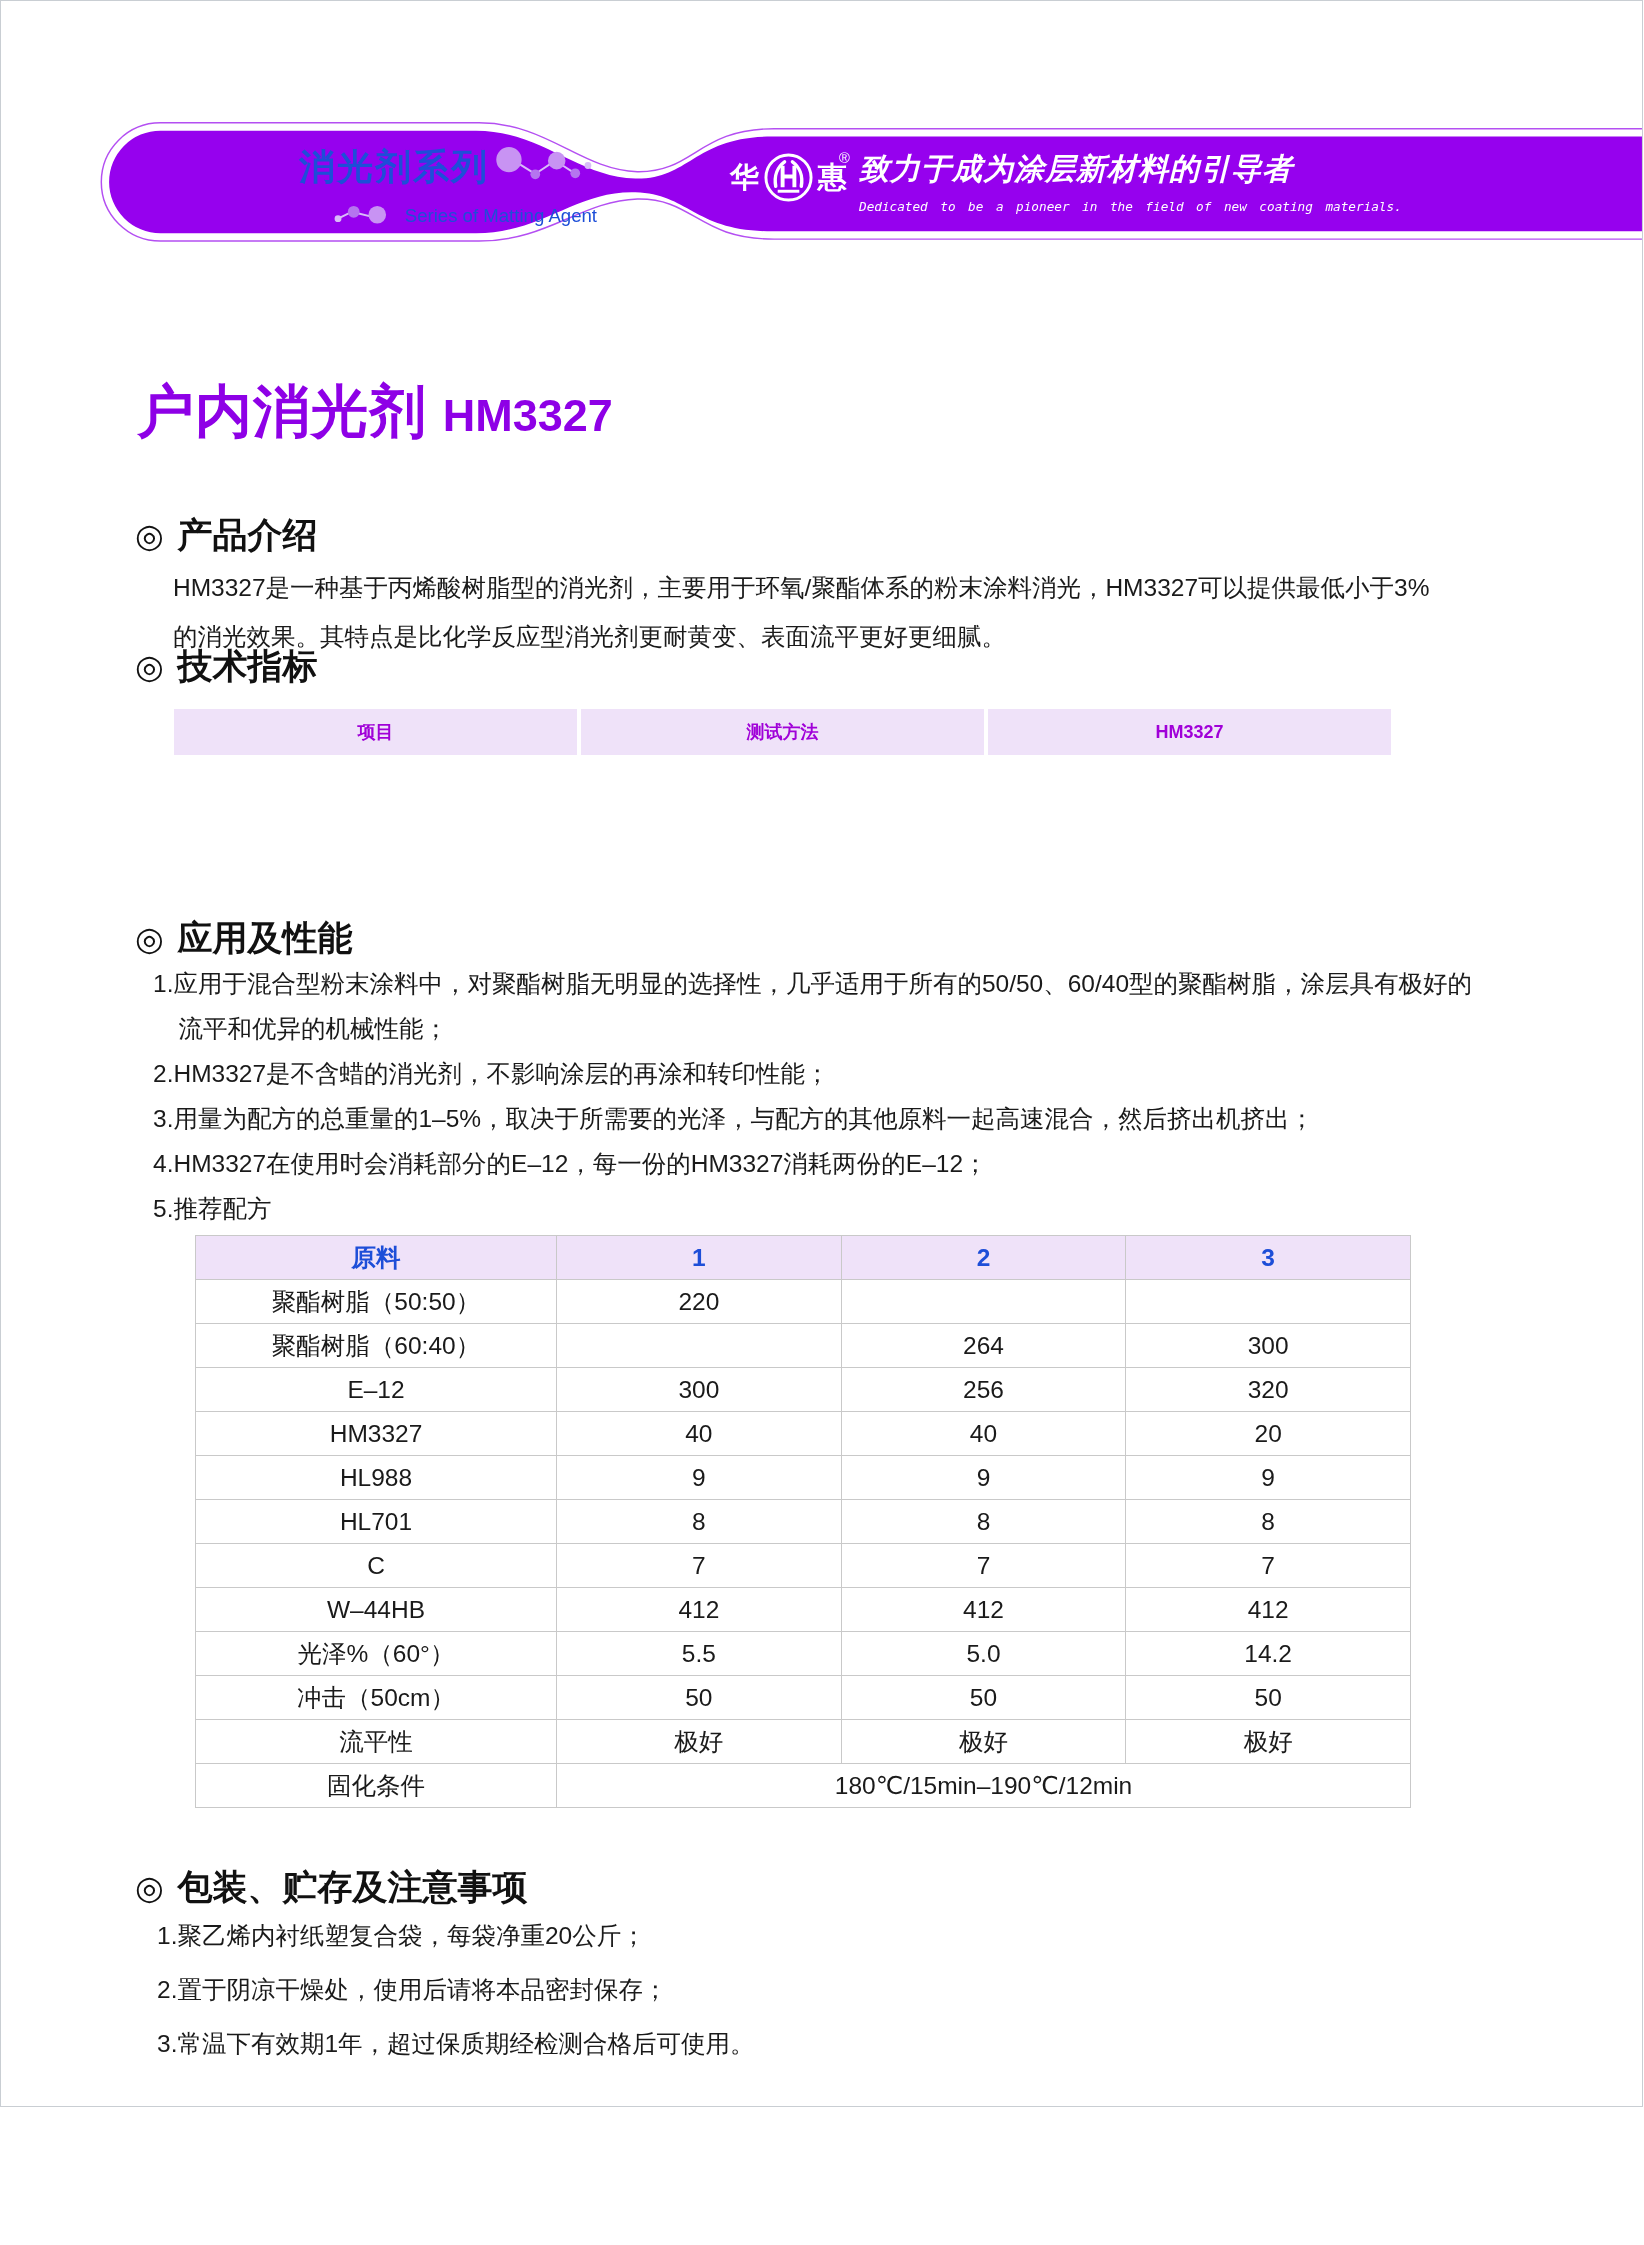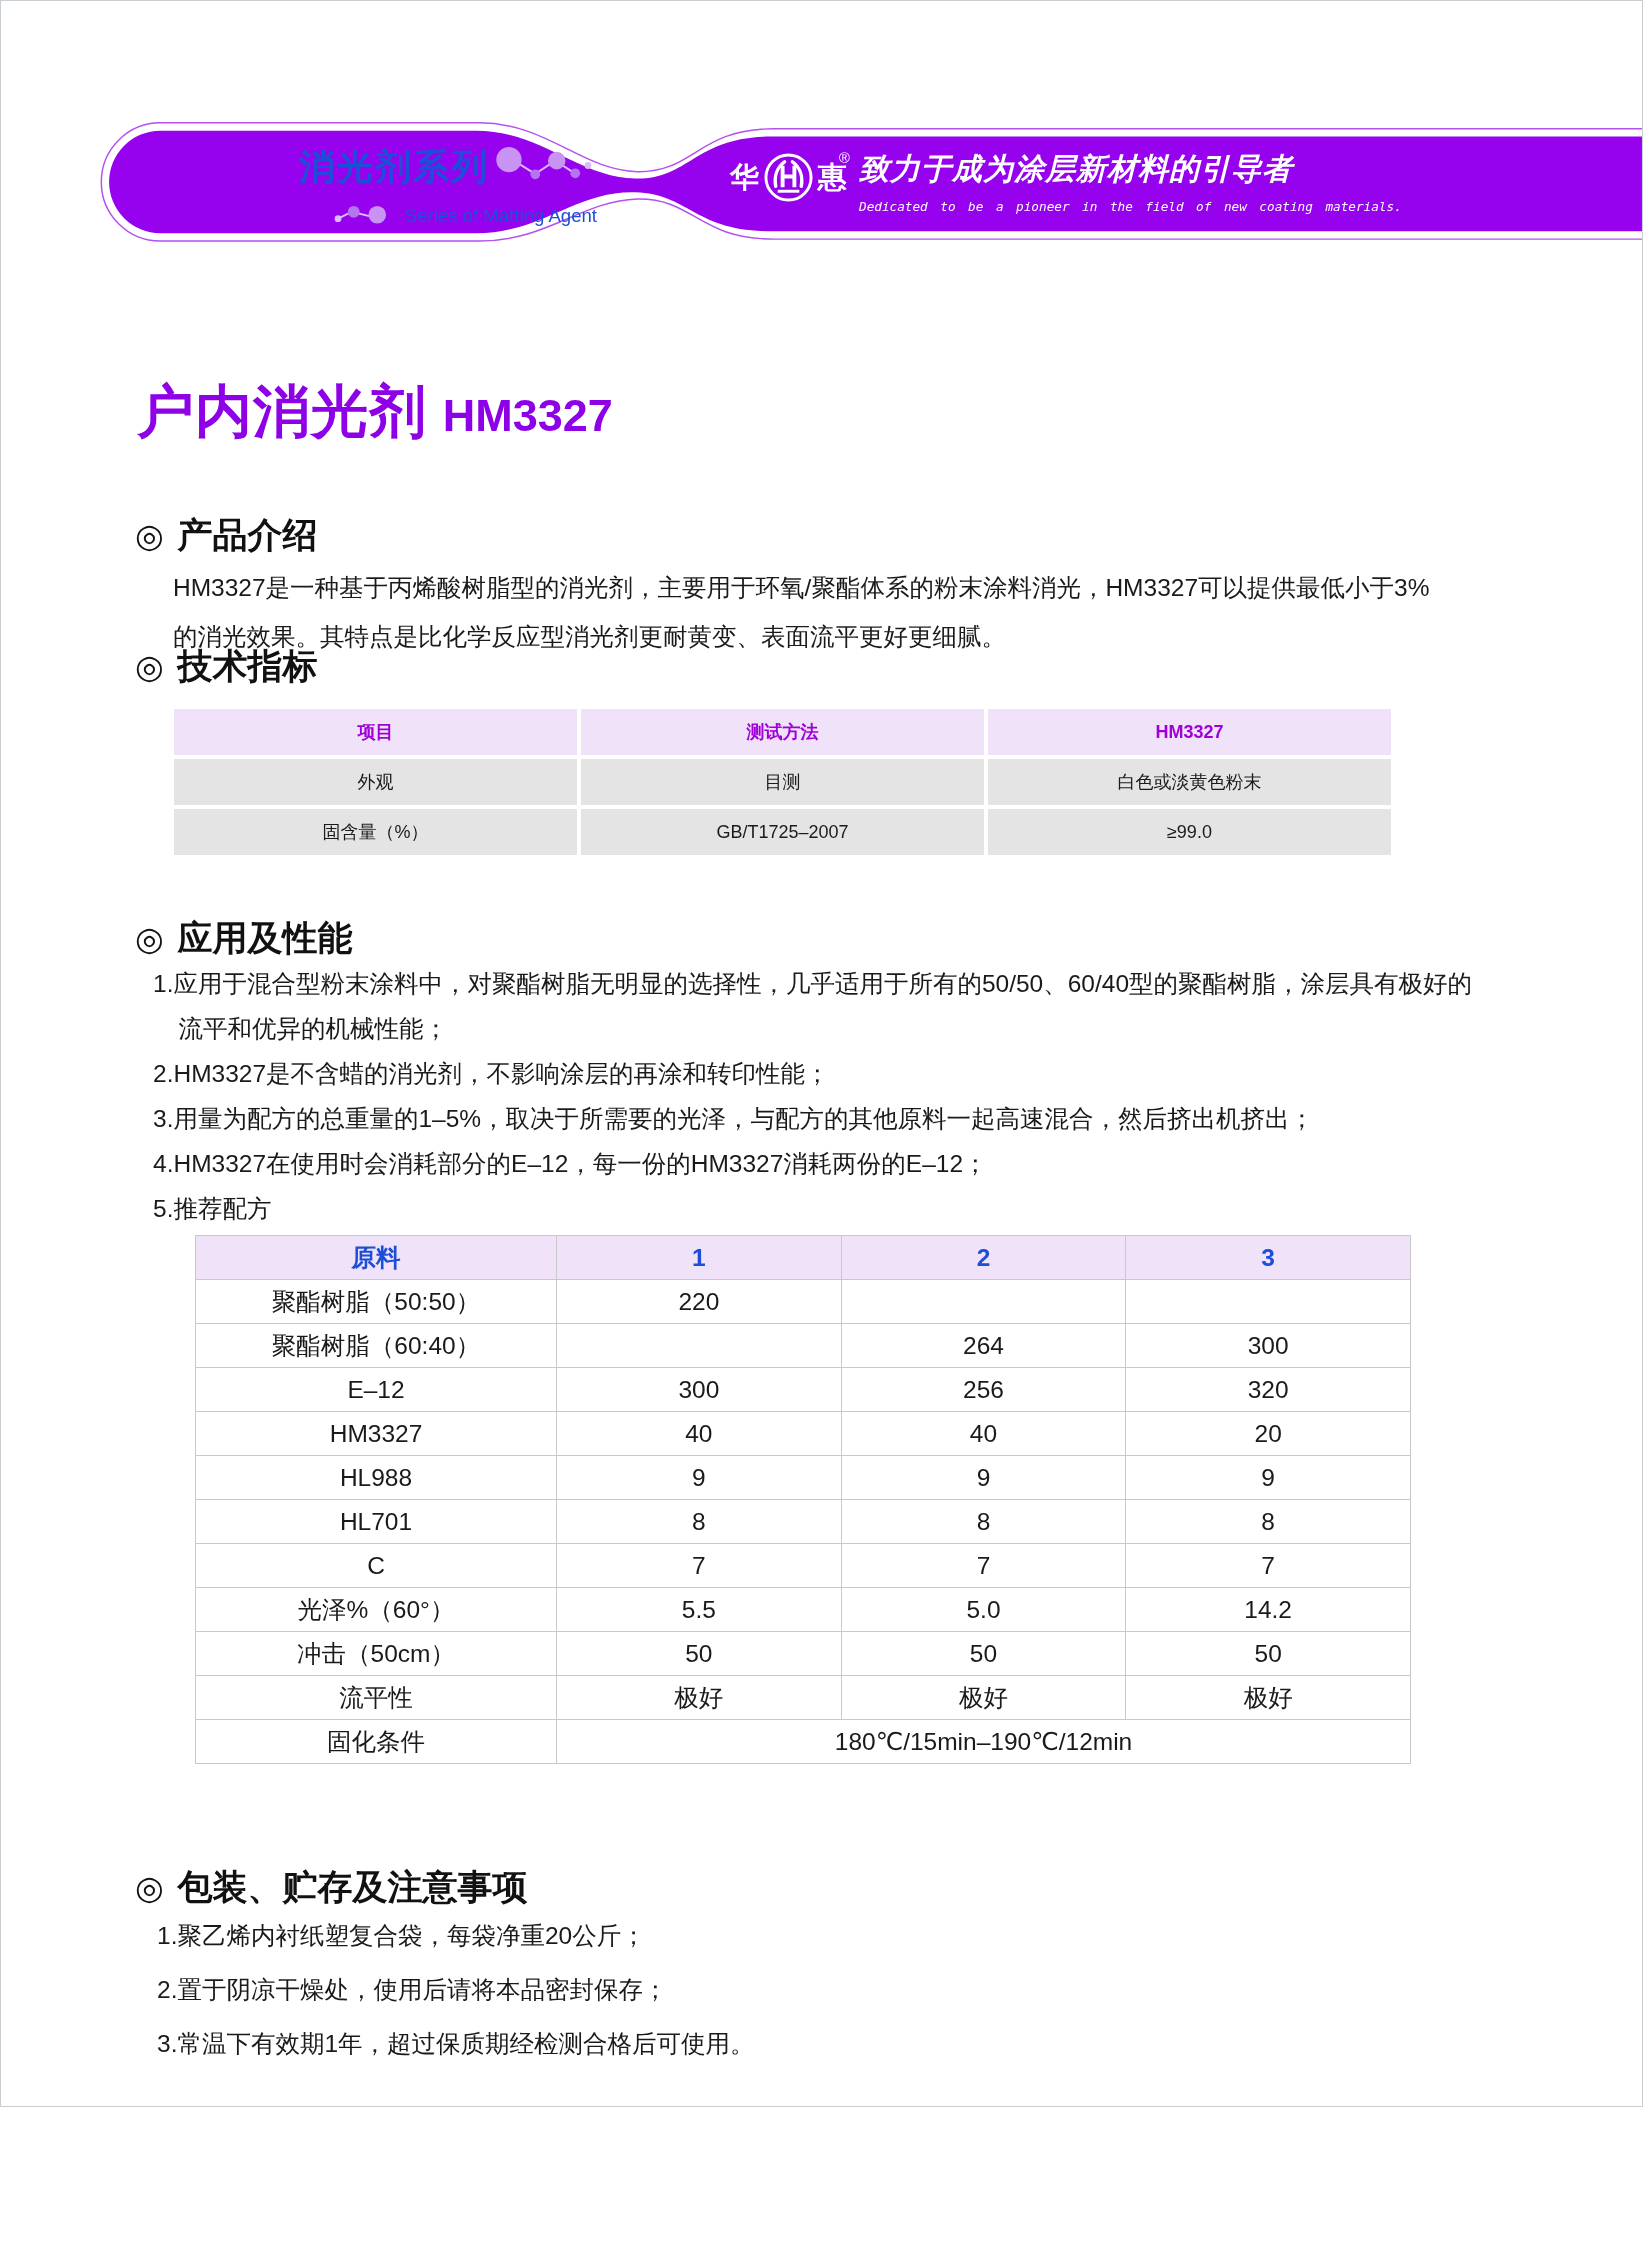--- a/index.html
+++ b/index.html
@@ -148,34 +148,20 @@
   </div>
   <div class="tech-table">
     <div class="tt-row">
 
         <div class="tt-cell tt-hcell">项目</div>
 
         <div class="tt-cell tt-hcell">测试方法</div>
 
         <div class="tt-cell tt-hcell">HM3327</div>
       </div>
-    <div>
-
-        <div class="tt-row">
-          <div class="tt-cell">外观</div>
-          <div class="tt-cell">目测</div>
-          <div class="tt-cell">白色或淡黄色粉末</div>
-        </div>
-
-        <div class="tt-row">
-          <div class="tt-cell">固含量（%）</div>
-          <div class="tt-cell">GB/T1725–2007</div>
-          <div class="tt-cell">≥99.0</div>
-        </div>
-      </div>
   </div>
 
   <div class="sec-h sh-app">
     <span class="mark">◎</span>
     <span>应用及性能</span>
   </div>
   <ul class="app-list">
 
       <li class="app-item">1.应用于混合型粉末涂料中，对聚酯树脂无明显的选择性，几乎适用于所有的50/50、60/40型的聚酯树脂，涂层具有极好的流平和优异的机械性能；</li>
 
@@ -252,20 +238,26 @@
         </tr>
 
 
         <tr>
           <td>C</td>
           <td>7</td>
           <td>7</td>
           <td>7</td>
         </tr>
 
+        <tr>
+          <td>W–44HB</td>
+          <td>412</td>
+          <td>412</td>
+          <td>412</td>
+        </tr>
 
         <tr>
           <td>光泽%（60°）</td>
           <td>5.5</td>
           <td>5.0</td>
           <td>14.2</td>
         </tr>
 
         <tr>
           <td>冲击（50cm）</td>

